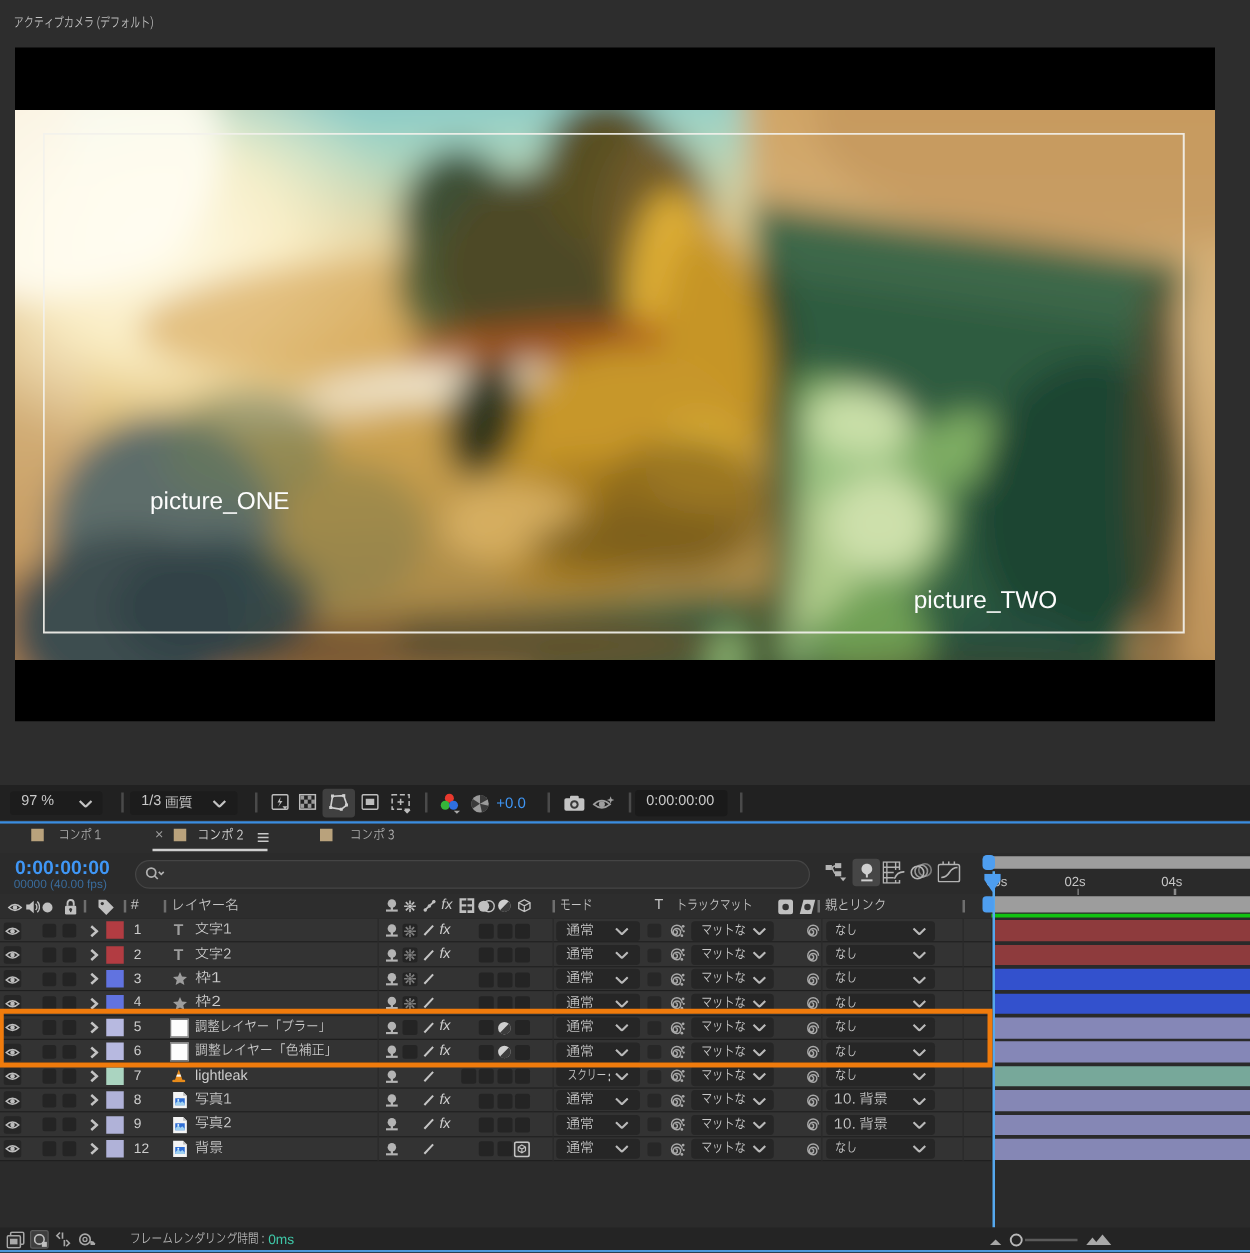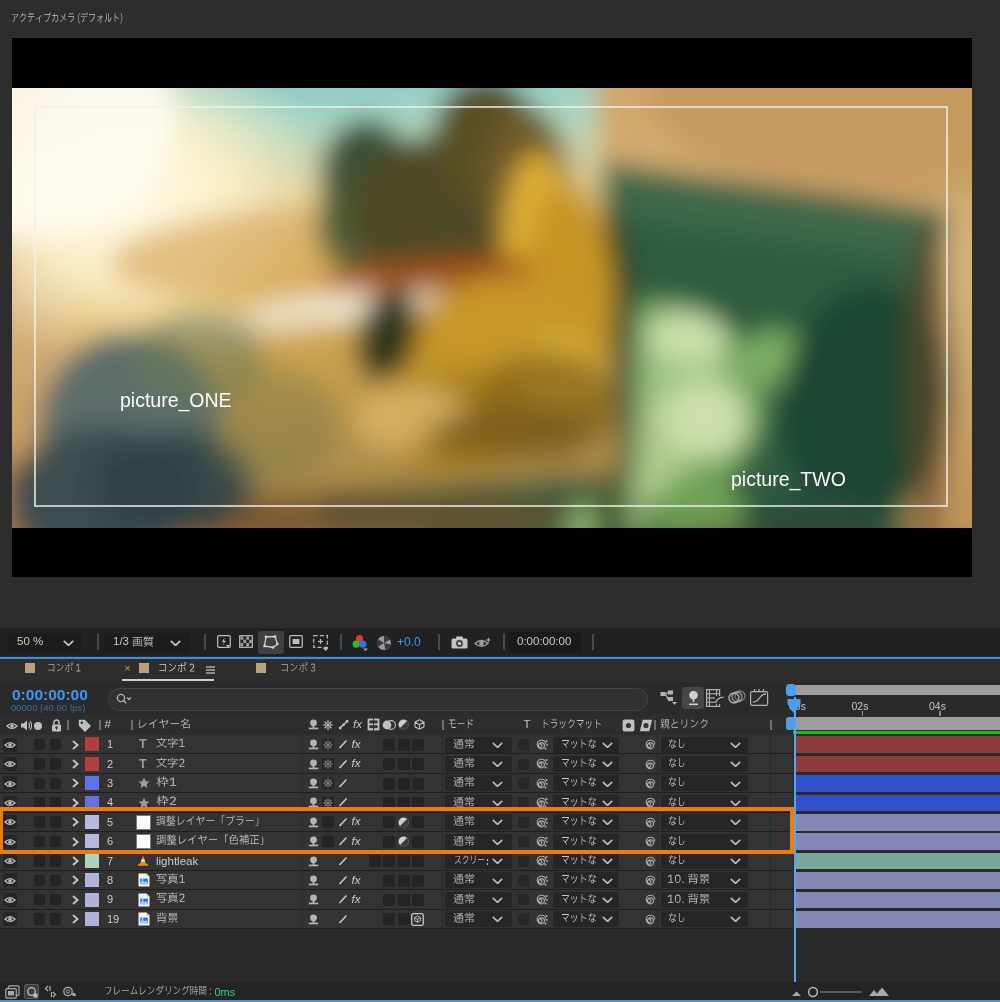--- a/index.html
+++ b/index.html
@@ -127,21 +127,21 @@
   </g>
 </g>
 <rect x="23" y="19" width="912" height="399" fill="none" stroke="#f2f1ec" stroke-width="1.6" opacity="0.92"></rect>
 <text x="108" y="319" font-family="Liberation Sans,sans-serif" font-size="19.5" fill="#fcfcfc">picture_ONE</text>
 <text x="719" y="398" font-family="Liberation Sans,sans-serif" font-size="19.5" fill="#fcfcfc">picture_TWO</text>
 </svg>
       </div>
 </div>
 <div class="abs" style="left:0;top:628px;width:1000px;height:28px;background:#212121">
       <div class="abs" style="left:8px;top:4.5px;width:74px;height:19px;background:#1c1c1c;border-radius:3px"></div>
-      <div style="position:absolute;left:17px;top:7.4px;font-weight:normal;font-style:normal;font-size:11.5px;color:#c9c9c9;letter-spacing:0px;white-space:nowrap">50 %</div>
+      <div style="position:absolute;left:17px;top:7.4px;font-weight:normal;font-style:normal;font-size:11.5px;color:#c9c9c9;letter-spacing:0px;white-space:nowrap">97 %</div>
       <div style="position:absolute;left:63px;top:11.5px">
         <svg width="11" height="6" viewBox="0 0 11 6" style="">
           <path d="M0.8 0.8 L5.5 5.4 L10.2 0.8" fill="none" stroke="#c2c2c2" stroke-width="1.8"></path>
         </svg>
       </div>
       <div class="abs" style="left:97px;top:6px;width:1.5px;height:16px;background:#4a4a4a"></div>
       <div class="abs" style="left:104px;top:4.5px;width:86px;height:19px;background:#1c1c1c;border-radius:3px"></div>
       <div style="position:absolute;left:113px;top:7.2px;font-weight:normal;font-style:normal;font-size:11.5px;color:#c9c9c9;letter-spacing:0px;white-space:nowrap">1/3 </div>
       <svg width="24" height="14" style="position:absolute;left:132px;top:8.6px;overflow:visible">
         <use href="#jt1" fill="#c9c9c9"></use>
@@ -1291,21 +1291,21 @@
         </svg>
       </div>
       <div style="position:absolute;left:33.5px;top:3.8px;width:11.5px;height:11.5px;background:#242424;border-radius:2px"></div>
       <div style="position:absolute;left:49.5px;top:3.8px;width:11.5px;height:11.5px;background:#242424;border-radius:2px"></div>
       <div style="position:absolute;left:71.5px;top:4.6px">
         <svg width="7" height="10" viewBox="0 0 7 10" style="">
           <path d="M1 1 L5.5 5 L1 9" fill="none" stroke="#c2c2c2" stroke-width="2"></path>
         </svg>
       </div>
       <div style="position:absolute;left:85px;top:2.4px;width:14px;height:14px;background:#b0b2d8"></div>
-      <div style="position:absolute;left:107px;top:3.2px;font-weight:normal;font-style:normal;font-size:11px;color:#cdcdcd;letter-spacing:0px;white-space:nowrap">19</div>
+      <div style="position:absolute;left:107px;top:3.2px;font-weight:normal;font-style:normal;font-size:11px;color:#cdcdcd;letter-spacing:0px;white-space:nowrap">12</div>
       <div style="position:absolute;left:138px;top:2.4px">
         <svg width="12" height="14" viewBox="0 0 12 14" style="">
           <path d="M0.5 0.5 L8.5 0.5 L11.5 3.5 L11.5 13.5 L0.5 13.5 Z" fill="#f4f4f4"></path>
           <path d="M8.5 0.5 L8.5 3.5 L11.5 3.5 Z" fill="#c0c0c0"></path>
           <rect x="2.2" y="5.6" width="7.6" height="5.6" fill="#2f6fd6"></rect>
           <path d="M2.2 9.8 L4.6 7.4 L6.4 9.2 L7.8 7.9 L9.8 9.9 L9.8 11.2 L2.2 11.2 Z" fill="#9fd0f0"></path>
           <circle cx="4.6" cy="6.9" r="0.8" fill="#e8f4fc"></circle>
         </svg>
       </div>
       <svg width="24" height="14" style="position:absolute;left:156px;top:3.2px;overflow:visible">

